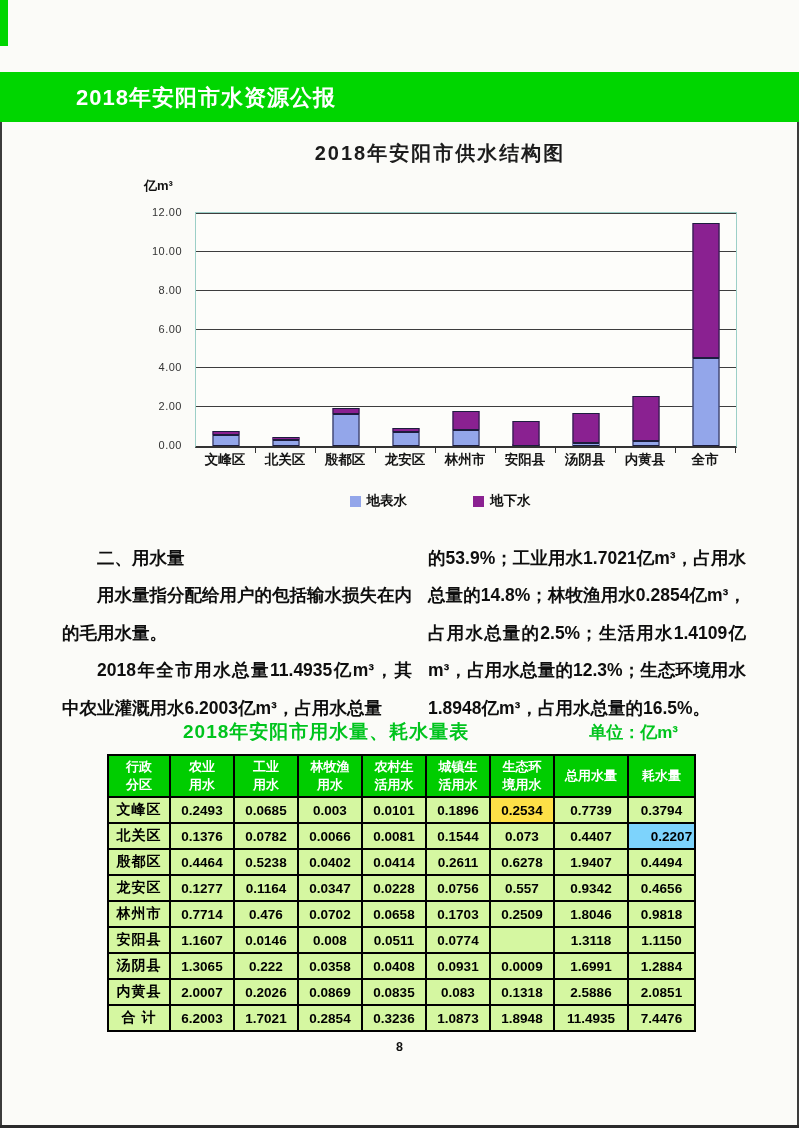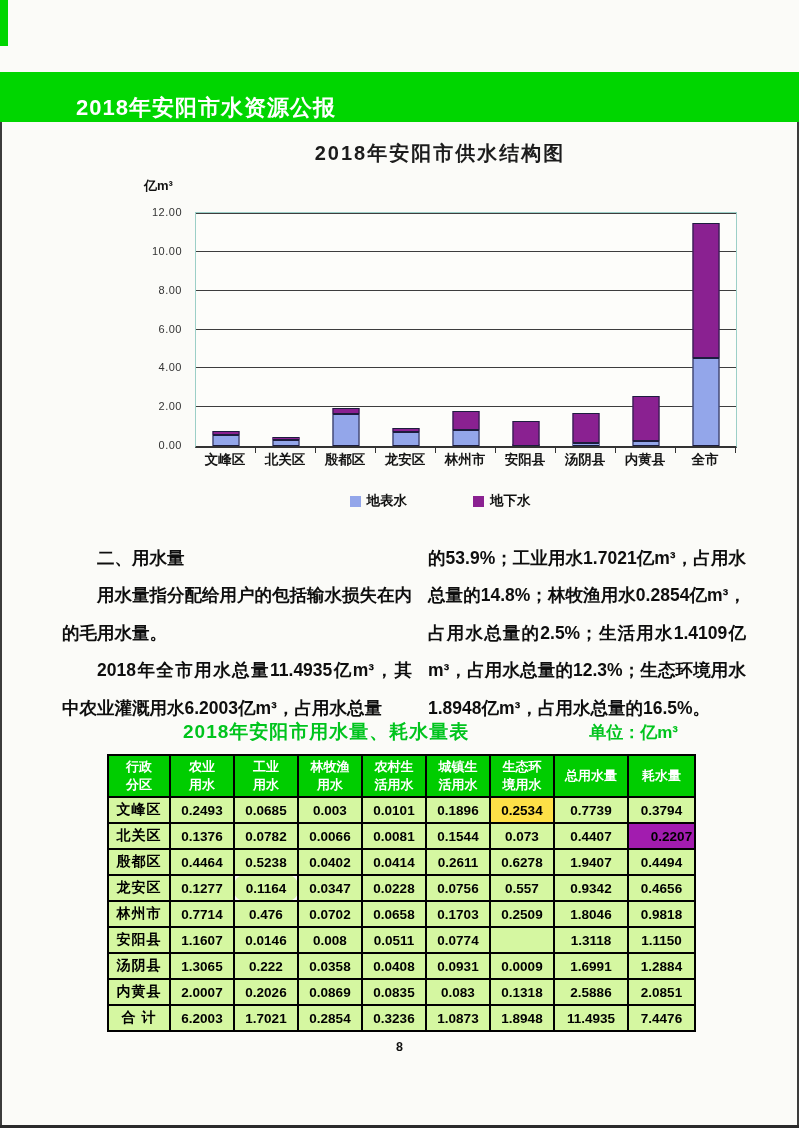--- a/index.html
+++ b/index.html
@@ -5,21 +5,21 @@
   html,body{margin:0;padding:0;background:#e8e8e8;}
   .page{position:relative;width:799px;height:1128px;background:#fbfbf8;overflow:hidden;
         font-family:"Liberation Sans","DejaVu Sans",sans-serif;color:#111;}
   
   .edge-left{position:absolute;left:0;top:122px;bottom:0;width:2px;background:#3c3c3c;}
   .edge-right{position:absolute;right:0;top:122px;bottom:0;width:2px;background:#3c3c3c;}
   .edge-bottom{position:absolute;left:0;right:0;bottom:0;height:3px;background:#2b2b2b;}
   .corner-strip{position:absolute;left:0;top:0;width:8px;height:46px;}
   
   .banner{position:absolute;top:72px;left:0;right:0;height:50px;}
-  .banner h1{margin:0;padding:21px 0 0 76px;font-size:22px;font-weight:bold;color:#fff;letter-spacing:1px;}
+  .banner h1{margin:0;padding:11px 0 0 76px;font-size:22px;font-weight:bold;color:#fff;letter-spacing:1px;}
   
   .chart-sec{position:absolute;top:140px;left:138px;width:604px;height:386px;}
   .chart-title{text-align:center;font-size:20px;font-weight:700;color:#1c1c1c;letter-spacing:2px;}
   .chart-unit{position:absolute;top:37px;left:6px;font-size:13px;font-weight:700;}
   .plot{position:absolute;left:57px;top:72px;width:540px;height:233px;background:#fdfdfa;
         border:1px solid #9ccfc7;border-bottom:2px solid #333;}
   .grid{position:absolute;left:0;right:0;height:1px;background:#3d3d3d;}
   .yaxis{position:absolute;left:0;top:72px;width:52px;height:233px;}
   .ylab{position:absolute;right:8px;transform:translateY(50%);font-size:11px;color:#333;letter-spacing:.5px;}
   .bars{position:absolute;inset:0;display:flex;}
@@ -252,37 +252,37 @@
           </tr>
           <tr>
             <td class="rowlabel" style="background: rgb(213, 247, 161);">北关区</td>
             <td class="num" style="background: rgb(213, 247, 161);">0.1376</td>
             <td class="num" style="background: rgb(213, 247, 161);">0.0782</td>
             <td class="num" style="background: rgb(213, 247, 161);">0.0066</td>
             <td class="num" style="background: rgb(213, 247, 161);">0.0081</td>
             <td class="num" style="background: rgb(213, 247, 161);">0.1544</td>
             <td class="num" style="background: rgb(213, 247, 161);">0.073</td>
             <td class="num" style="background: rgb(213, 247, 161);">0.4407</td>
-            <td class="num" style="background: #a21caf; padding-left: 20px;">0.2207</td>
+            <td class="num" style="background: #7dd3fc; padding-left: 20px;">0.2207</td>
           </tr>
           <tr>
             <td class="rowlabel" style="background: rgb(213, 247, 161);">殷都区</td>
             <td class="num" style="background: rgb(213, 247, 161);">0.4464</td>
             <td class="num" style="background: rgb(213, 247, 161);">0.5238</td>
             <td class="num" style="background: rgb(213, 247, 161);">0.0402</td>
             <td class="num" style="background: rgb(213, 247, 161);">0.0414</td>
             <td class="num" style="background: rgb(213, 247, 161);">0.2611</td>
             <td class="num" style="background: rgb(213, 247, 161);">0.6278</td>
             <td class="num" style="background: rgb(213, 247, 161);">1.9407</td>
             <td class="num" style="background: rgb(213, 247, 161);">0.4494</td>
           </tr>
           <tr>
             <td class="rowlabel" style="background: rgb(213, 247, 161);">龙安区</td>
             <td class="num" style="background: rgb(213, 247, 161);">0.1277</td>
-            <td class="num" style="background: rgb(213, 247, 161); border-radius: 10px;">0.1164</td>
+            <td class="num" style="background: rgb(213, 247, 161);">0.1164</td>
             <td class="num" style="background: rgb(213, 247, 161);">0.0347</td>
             <td class="num" style="background: rgb(213, 247, 161);">0.0228</td>
             <td class="num" style="background: rgb(213, 247, 161);">0.0756</td>
             <td class="num" style="background: rgb(213, 247, 161);">0.557</td>
             <td class="num" style="background: rgb(213, 247, 161);">0.9342</td>
             <td class="num" style="background: rgb(213, 247, 161);">0.4656</td>
           </tr>
           <tr>
             <td class="rowlabel" style="background: rgb(213, 247, 161);">林州市</td>
             <td class="num" style="background: rgb(213, 247, 161);">0.7714</td>

